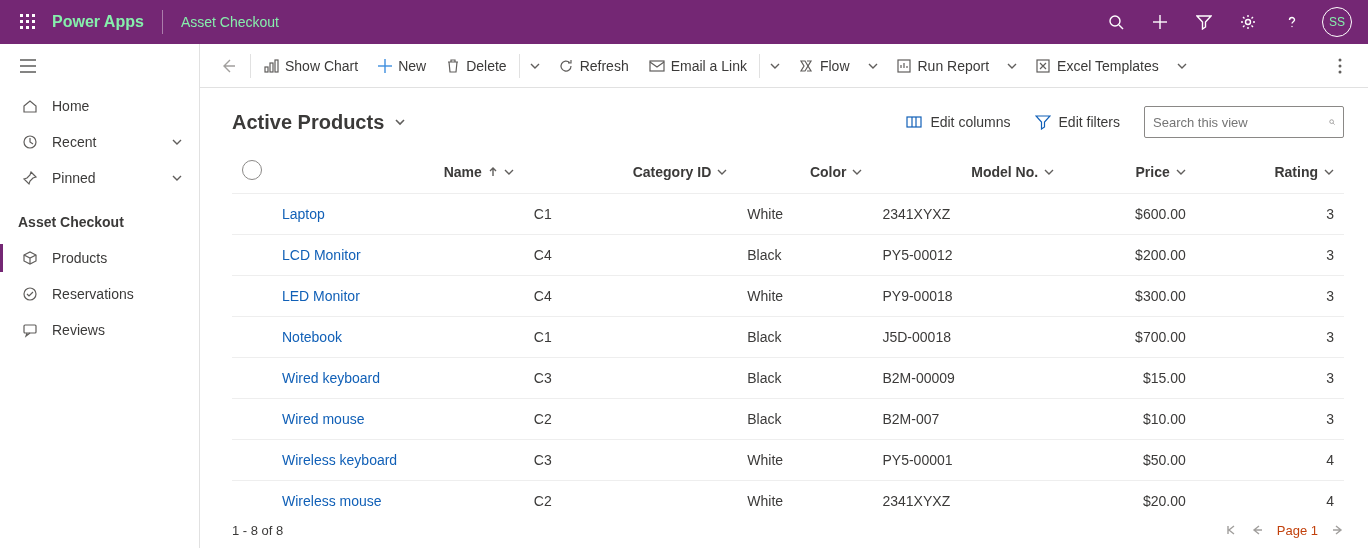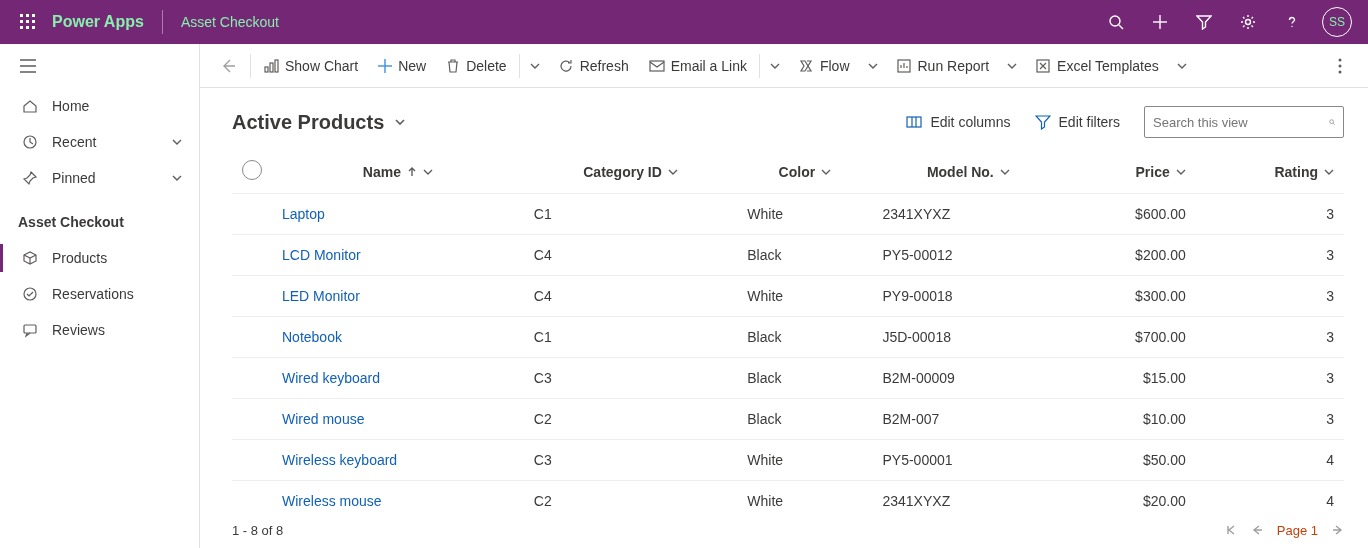--- a/index.html
+++ b/index.html
@@ -225,21 +225,21 @@
       flex: 1;
       overflow: auto;
       padding: 0 24px 0 32px;
     }
     table {
       width: 100%;
       border-collapse: collapse;
       font-size: 14px;
     }
     thead th {
-      text-align: center;
+      text-align: right;
       font-weight: 600;
       color: #3b3a39;
       padding: 8px 10px 10px 10px;
       white-space: nowrap;
     }
     thead th .hdr {
       display: inline-flex;
       align-items: center;
       gap: 6px;
       cursor: pointer;

